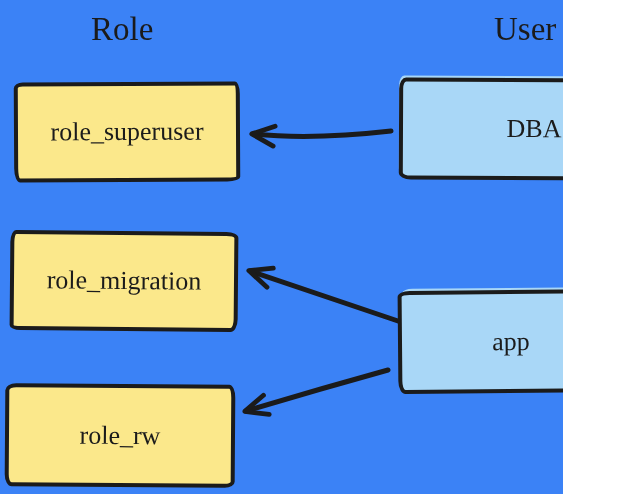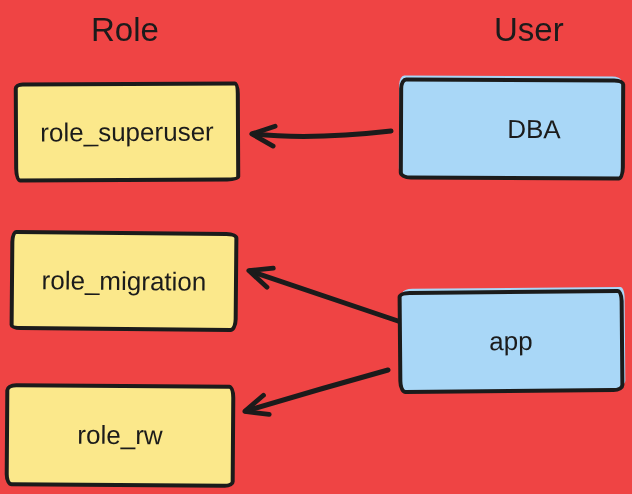--- a/index.html
+++ b/index.html
@@ -1,22 +1,22 @@
 <!DOCTYPE html>
 <html><head>
 <meta charset="utf-8">
 <style>
   html, body { margin: 0; padding: 0; background: #ffffff; }
   .canvas {
     position: relative;
-    width: 632px;
+    width: 563px;
     height: 494px;
-    background: #ef4444;
+    background: #3b82f6;
     overflow: hidden;
-    font-family: Liberation Sans, sans-serif;
+    font-family: Liberation Serif, serif;
     color: #1b1b1b;
   }
   .heading {
     position: absolute;
     font-size: 33px;
     line-height: 1.15;
     font-weight: 400;
     color: #1b1b1b;
     white-space: nowrap;
   }

